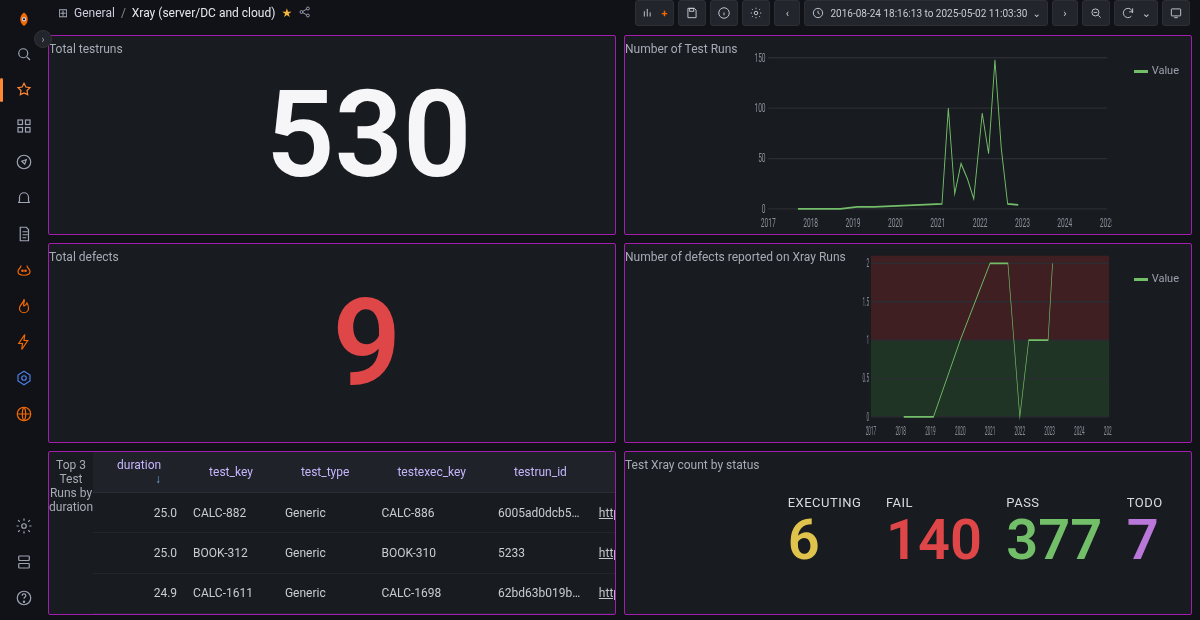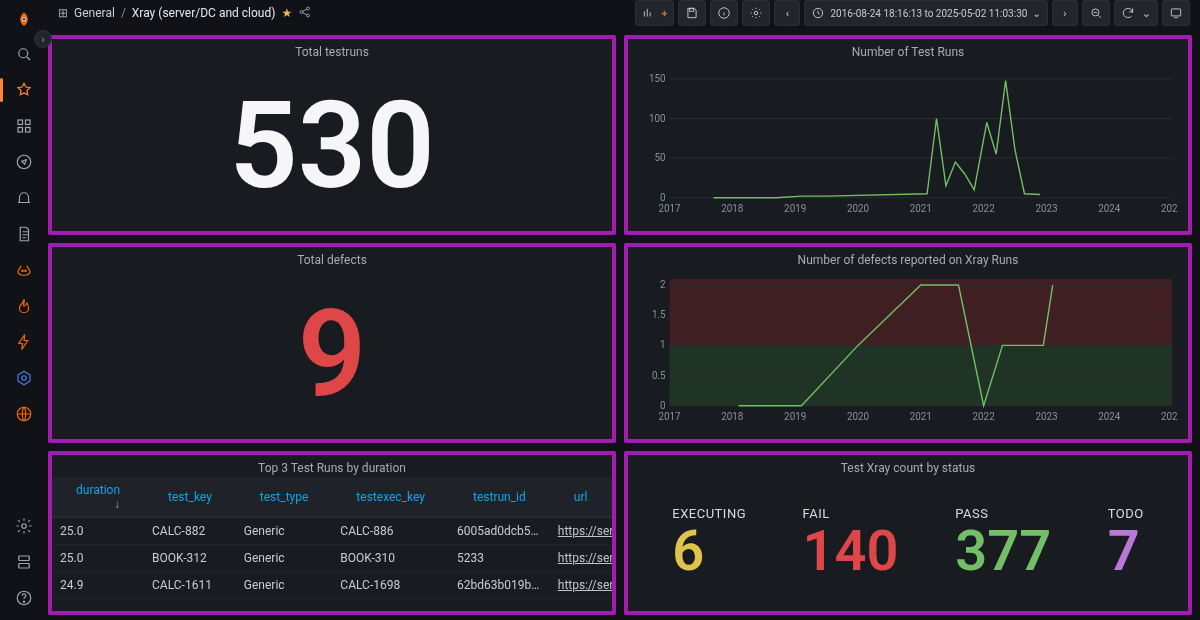--- a/index.html
+++ b/index.html
@@ -20,39 +20,39 @@
   .crumb { display:flex; align-items:center; gap:6px; color:#ccccdc; }
   .crumb .sep { color:#888; }
   .crumb .name { color:#e7e7ef; }
   .crumb .star { color:#f5b73d; }
   .top-right { margin-left:auto; display:flex; align-items:center; gap:4px; }
   .tbtn { height:26px; min-width:26px; padding:0 6px; background:#22252b; border:1px solid #2d2f35; border-radius:3px; display:flex; align-items:center; justify-content:center; color:#c7cbd4; cursor:pointer; font-size:11px; gap:5px;}
   .tbtn svg { width:14px; height:14px; stroke:currentColor; fill:none; stroke-width:1.6;}
   .time-btn { font-size:10px; }
   
   .dash { flex:1; display:grid; grid-template-columns: 568px 568px; grid-template-rows: 200px 200px 164px; gap:8px; padding:8px 8px 8px 0; }
-  .panel { background:#181b1f; border:4px solid #a21caf; border-radius:2px; display:flex; flex-direction:column; overflow:hidden; }
+  .panel { background:#181b1f; border:1px solid #a21caf; border-radius:2px; display:flex; flex-direction:row; overflow:hidden; }
   .panel .ptitle { text-align:center; font-size:12px; color:#a7abb6; padding:6px 0 2px; }
   .stat-big { flex:1; display:flex; align-items:center; justify-content:center; }
   .stat-big .val { font-size:120px; font-weight:600; line-height:1; }
   .white { color:#f6f6f8; }
   .red { color:#de4648; }
   .green { color:#73bf69; }
   .yellow { color:#e0c34c; }
   .purple { color:#b877d9; }
   .chart-body { flex:1; position:relative; padding:4px 10px 2px 10px; }
   .legend { padding:2px 12px 6px; font-size:11px; color:#9aa0ac;margin-top:26px; }
   .legend .dash-leg { display:inline-block; width:14px; height:3px; background:#73bf69; vertical-align:middle; margin-right:4px; }
   
   .tbl { width:100%; border-collapse:collapse; font-size:12px; }
-  .tbl th { text-align:left; background:#1f2228; color:#0ea5e9; font-weight:400; padding:6px 24px; border-bottom:1px solid #2a2d33;}
+  .tbl th { text-align:left; background:#1f2228; color:#c4b5fd; font-weight:400; padding:6px 24px; border-bottom:1px solid #2a2d33;}
   .tbl th.sorted::after { content:' \2193'; color:#6fa8dc; }
   .tbl th:first-child { text-align:right; }
   .tbl td { padding:6px 8px; border-bottom:1px solid #22252b; color:#c9ccd4;}
-  .tbl td:first-child { }
+  .tbl td:first-child { text-align:right; }
   .tbl td.url a { color:#c0c4cc; text-decoration:underline; }
   .tbl td.trunc { max-width:90px; overflow:hidden; text-overflow:ellipsis; white-space:nowrap; }
   
   .statuses { flex:1; display:flex; justify-content:space-around; align-items:center; padding:8px 16px 12px; }
   .status-col { display:flex; flex-direction:column; align-items:flex-start; }
   .status-col .label { font-size:13px; color:#d9dbe2; letter-spacing:0.5px; margin-bottom:2px; }
   .status-col .num { font-size:56px; font-weight:600; line-height:1; }
   
   .axis-text { fill:#8a8f9a; font-size:10px; }
   .grid-line { stroke:#2a2d33; stroke-width:1; }

